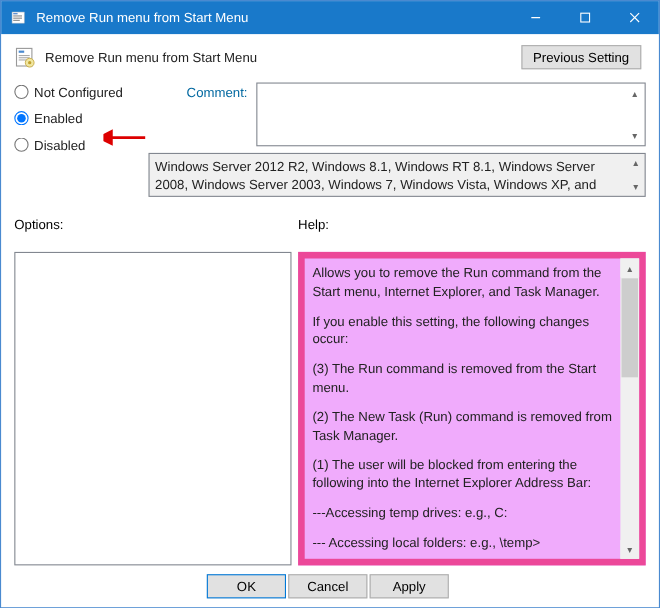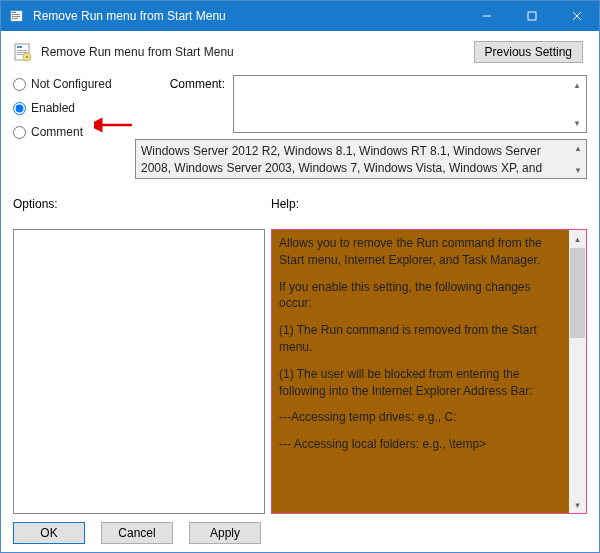--- a/index.html
+++ b/index.html
@@ -17,49 +17,49 @@
   .content { padding: 10px 12px 6px 12px; height: calc(100% - 30px); display: flex; flex-direction: column; }
   
   .row1 { display: flex; align-items: center; margin-bottom: 12px; gap: 8px; }
   .row1 .doc-ico { width: 20px; height: 20px; flex: none; display:flex; align-items:center; justify-content:center; }
   .row1 .subtitle { flex: 1; font-size: 12px; color: #222; }
   .row1 .navbtns { display: flex; gap: 24px; margin-right: 4px; }
   .btn { border: 1px solid #adadad; background: #e1e1e1; padding: 3px 10px; font-size: 12px; min-width: 90px; text-align: center; }
   
   .row2 { display: flex; gap: 12px; margin-bottom: 6px; }
   .radios { width: 110px; padding-top: 2px; }
-  .radio-item { display: flex; align-items: flex-end; margin-bottom: 10px; cursor: default; }
+  .radio-item { display: flex; align-items: flex-start; margin-bottom: 10px; cursor: default; }
   .radio-item input { margin-right: 5px; }
   .radio-item label { font-size: 12px; color: #222; }
   
   .field-col { flex: 1; }
   .field-row { display: flex; gap: 8px; margin-bottom: 6px; }
-  .field-label { width: 90px; text-align: right; padding-top: 2px; font-size: 12px; color: #000000; }
+  .field-label { width: 90px; text-align: right; padding-top: 2px; font-size: 12px; color: #0369a1; }
   .textarea { flex: 1; border: 1px solid #828790; background: #fff; height: 58px; position: relative; }
   .textarea .sb { position: absolute; right: 2px; top: 2px; bottom: 2px; width: 14px; display: flex; flex-direction: column; justify-content: space-between; }
   .sb-arrow { height: 14px; display: flex; align-items: center; justify-content: center; color: #666; font-size: 9px; }
   
   .supported-box { flex: 1; border: 1px solid #828790; background: #f0f0f0; padding: 3px 16px 3px 5px; height: 40px; font-size: 11px; color: #222; position: relative; line-height: 1.4; overflow: hidden; }
   .supported-box .sb { position: absolute; right: 1px; top: 1px; bottom: 1px; width: 14px; display: flex; flex-direction: column; justify-content: space-between; }
   
   .mid-labels { display: flex; margin-top: 6px; margin-bottom: 18px; }
   .mid-labels .opt-l { width: 258px; }
   .mid-labels .help-l { flex: 1; }
   
   .panes { flex: 1; display: flex; gap: 6px; min-height: 0; }
   .opt-pane { width: 252px; border: 1px solid #828790; background: #fff; }
-  .help-pane { flex: 1; border: 1px solid #ec4899; background: #a16207; position: relative; display: flex; }
+  .help-pane { flex: 1; border: 6px solid #ec4899; background: #f0abfc; position: relative; display: flex; }
   .help-text { flex: 1; padding: 5px 7px; font-size: 11.5px; color: #222; line-height: 1.4; overflow: hidden; }
   .help-text p { margin-bottom: 10px; }
   .help-sb { width: 17px; background: #f0f0f0; display: flex; flex-direction: column; }
   .help-sb .sb-arrow { height: 17px; background: #f0f0f0; }
   .help-sb .thumb { width: 15px; margin: 1px; background: #cdcdcd; height: 90px; }
   .help-sb .track { flex: 1; }
   
-  .footer { display: flex; justify-content: flex-start; gap: 16px; padding: 8px 4px 2px 0; }
+  .footer { display: flex; justify-content: center; gap: 2px; padding: 8px 4px 2px 0; }
   .footer .btn { min-width: 72px; padding: 3px 8px; }
   .footer .btn.default { border: 1px solid #0078d7; }
   
   
   .red-arrow { position: absolute; left: 94px; top: 115px; pointer-events: none; }
 </style>
 </head>
 <body>
 
 <div class="titlebar">
@@ -118,21 +118,21 @@
       <div class="radio-item">
         <input type="radio" name="st" style="">
         <label>Not Configured</label>
       </div>
       <div class="radio-item">
         <input type="radio" name="st" checked="" style="">
         <label>Enabled</label>
       </div>
       <div class="radio-item">
         <input type="radio" name="st" style="">
-        <label>Comment</label>
+        <label>Disabled</label>
       </div>
     </div>
     <div class="field-col">
       <div class="field-row">
         <div class="field-label">Comment:</div>
         <div class="textarea">
           <span></span>
           <div class="sb">
             <div class="sb-arrow">▴</div>
             <div class="sb-arrow">▾</div>
@@ -155,21 +155,22 @@
     <div class="opt-l">Options:</div>
     <div class="help-l">Help:</div>
   </div>
 
   <div class="panes">
     <div class="opt-pane"></div>
     <div class="help-pane">
       <div class="help-text">
         <p>Allows you to remove the Run command from the Start menu, Internet Explorer, and Task Manager.</p>
         <p>If you enable this setting, the following changes occur:</p>
-        <p>(1) The Run command is removed from the Start menu.</p>
+        <p>(3) The Run command is removed from the Start menu.</p>
+        <p>(2) The New Task (Run) command is removed from Task Manager.</p>
         <p>(1) The user will be blocked from entering the following into the Internet Explorer Address Bar:</p>
         <p>---Accessing temp drives:  e.g., C:</p>
         <p>--- Accessing local folders: e.g., \temp&gt;</p>
 
       </div>
       <div class="help-sb">
         <div class="sb-arrow">▴</div>
         <div class="thumb"></div>
         <div class="track"></div>
         <div class="sb-arrow">▾</div>

